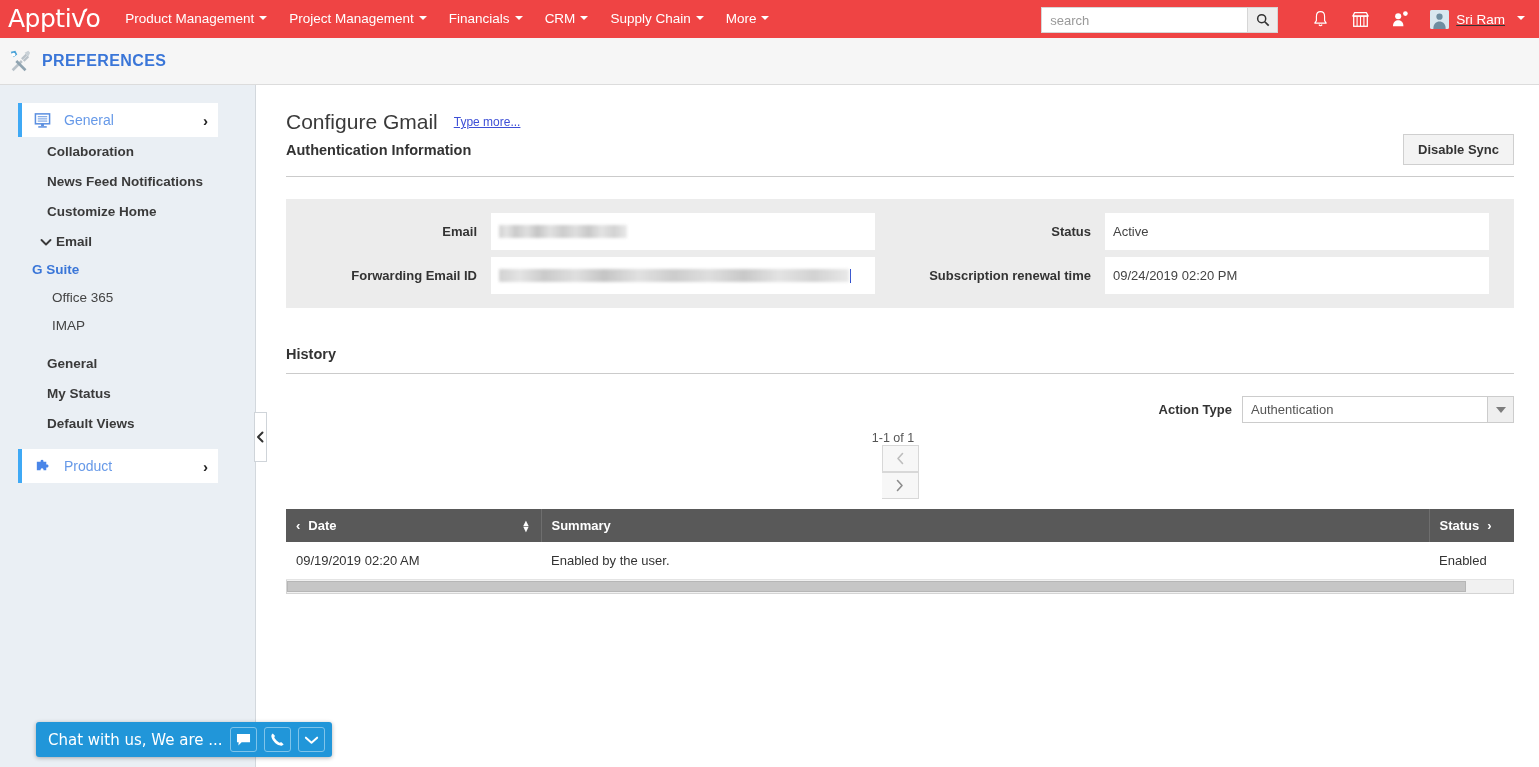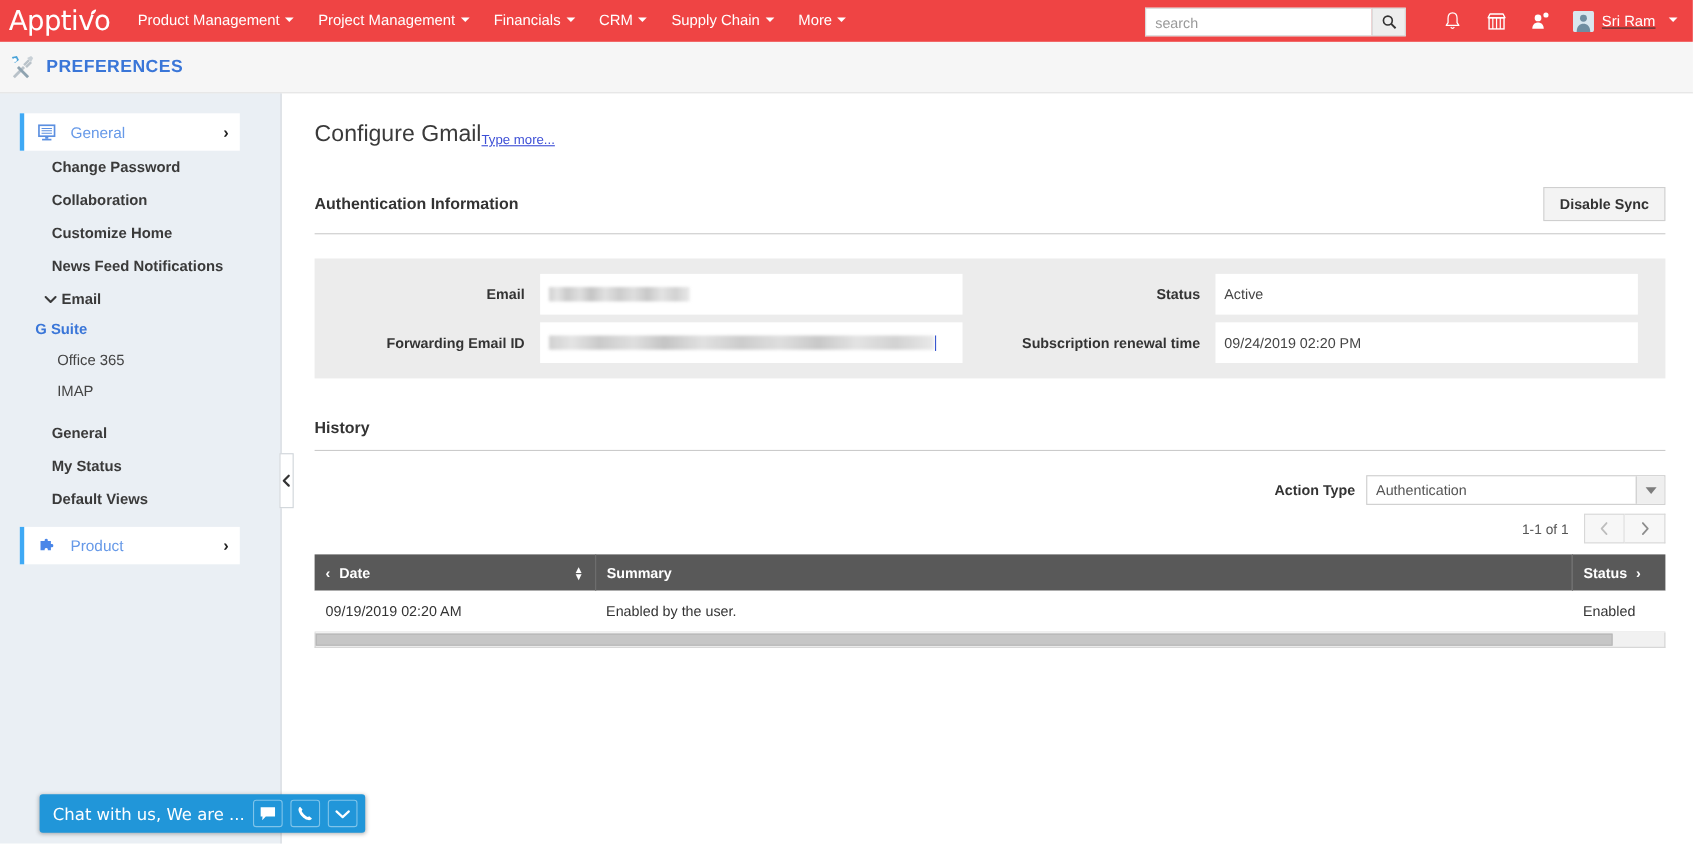--- a/index.html
+++ b/index.html
@@ -198,23 +198,22 @@
 
   
   .main {
     flex: 1;
     padding: 25px 25px 0 30px;
     background: #fff;
     overflow: hidden;
   }
   .page-title-row {
     display: flex;
-    align-items: flex-end;
-    gap: 0;
-    margin-bottom: 36px;
+    align-items: center;
+    gap: 16px;
   }
   .page-title {
     font-size: 21px;
     color: #3a3a3a;
     font-weight: normal;
   }
   .learn-more {
     color: #3d4fd6;
     font-size: 12px;
     text-decoration: underline;
@@ -331,20 +330,21 @@
     border-right: 5px solid transparent;
     border-top: 6px solid #7d7d7d;
   }
 
   .pager-row {
     display: flex;
     align-items: center;
     justify-content: flex-end;
     margin-top: 8px;
     gap: 0;
+    flex-direction: column;
   }
   .pager-count {
     font-size: 12.5px;
     color: #555;
     margin-right: 14px;
   }
   .pager-btn {
     width: 37px; height: 27px;
     border: 1px solid #d8d8d8;
     background: #f7f7f7;
@@ -540,24 +540,23 @@
         <line x1="4" y1="5" x2="14" y2="5" stroke="#5b8fe0" stroke-width="1"></line>
         <line x1="4" y1="7.3" x2="14" y2="7.3" stroke="#5b8fe0" stroke-width="1"></line>
         <line x1="4" y1="9.6" x2="14" y2="9.6" stroke="#5b8fe0" stroke-width="1"></line>
         <rect x="7.5" y="12.5" width="3" height="2.5" fill="#5b8fe0"></rect>
         <rect x="4.5" y="15" width="9" height="1.6" fill="#5b8fe0"></rect>
       </svg>
       <span class="label">General</span>
       <span class="chev">›</span>
     </div>
 
-    <div class="side-link">Change Password</div>
     <div class="side-link">Collaboration</div>
+    <div class="side-link">News Feed Notifications</div>
     <div class="side-link">Customize Home</div>
-    <div class="side-link">News Feed Notifications</div>
 
     <div class="side-expand">
       <svg width="12" height="12" viewBox="0 0 12 12">
         <path d="M1.5 4 L6 8.5 L10.5 4" fill="none" stroke="#3a3a3a" stroke-width="1.9" stroke-linecap="round" stroke-linejoin="round"></path>
       </svg>
       <span>Email</span>
     </div>
 
     <div class="side-sub active">G Suite</div>
     <div class="side-sub">Office 365</div>

